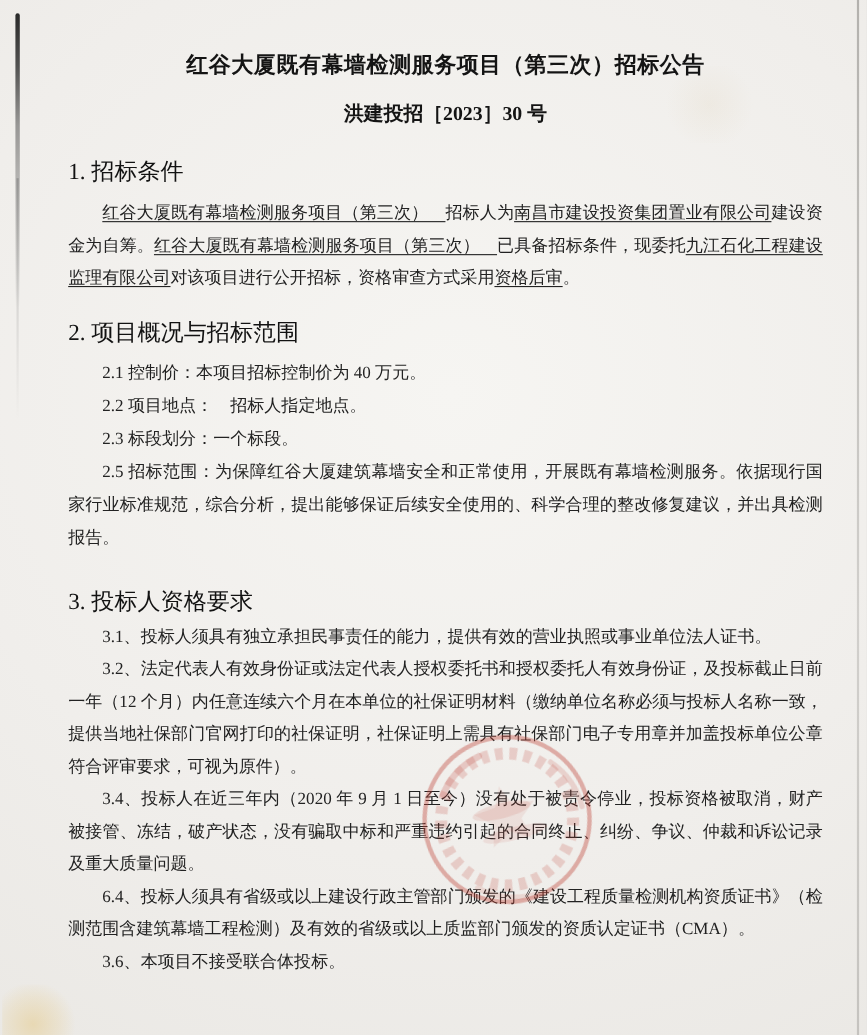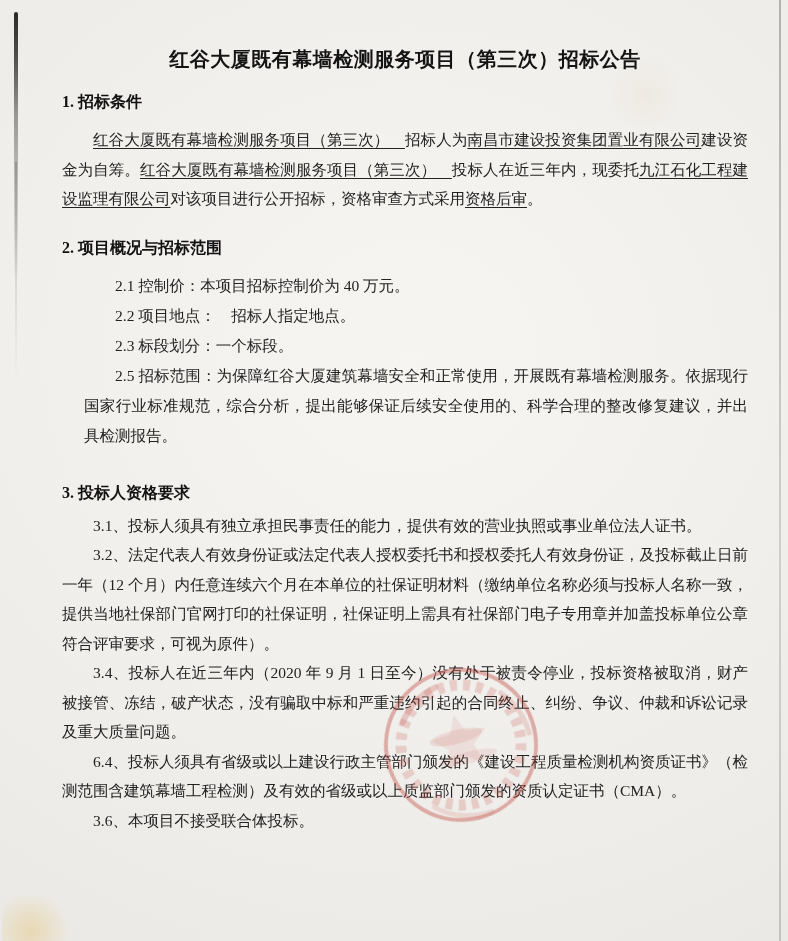--- a/index.html
+++ b/index.html
@@ -71,37 +71,37 @@
   }
   .docnum {
     text-align: center;
     font-weight: bold;
     font-size: 18px;
     line-height: 26px;
     margin: 0 0 28px 0;
     color: #141414;
   }
   .sec-heading {
-    font-weight: bold;
-    font-size: 16px;
+    font-weight: normal;
+    font-size: 21px;
     line-height: 24px;
     margin: 0 0 11px 0;
     color: #121212;
   }
   .sec-heading.mt2 { margin-top: 22px; }
   .sec-heading.mt3 { margin-top: 30px; margin-bottom: 6px; }
   p.body {
     font-size: 15.5px;
     line-height: 29.5px;
     text-align: justify;
     text-indent: 2em;
     margin: 0;
     color: #222;
   }
-  .sec2 p.body { line-height: 30px; margin-left: 22px; }
+  .sec2 p.body { line-height: 30px; }
   .u { text-decoration: underline; text-underline-offset: 3px; text-decoration-thickness: 1px; }
   
   .stamp {
     position: absolute;
     left: 380px; top: 664px;
     width: 162px; height: 162px;
     opacity: 0.8;
     filter: blur(0.6px);
     transform: rotate(-14deg);
     pointer-events: none;
@@ -113,23 +113,24 @@
 <div class="page">
 
   <div class="scan-line-left"></div>
   <div class="scan-line-right"></div>
   <div class="corner-smudge"></div>
   <div class="speckle1"></div>
 
   <div class="content">
 
     <div class="title">红谷大厦既有幕墙检测服务项目（第三次）招标公告</div>
+    <div class="docnum">洪建投招［2023］30 号</div>
 
     <div class="sec-heading">1. 招标条件</div>
-    <p class="body"><span class="u">红谷大厦既有幕墙检测服务项目（第三次）　</span><span>招标人为</span><span class="u">南昌市建设投资集团置业有限公司</span><span>建设资金为自筹。</span><span class="u">红谷大厦既有幕墙检测服务项目（第三次）　</span><span>投标人在近三年内，现委托</span><span class="u">九江石化工程建设监理有限公司</span><span>对该项目进行公开招标，资格审查方式采用</span><span class="u">资格后审</span><span>。</span></p>
+    <p class="body"><span class="u">红谷大厦既有幕墙检测服务项目（第三次）　</span><span>招标人为</span><span class="u">南昌市建设投资集团置业有限公司</span><span>建设资金为自筹。</span><span class="u">红谷大厦既有幕墙检测服务项目（第三次）　</span><span>已具备招标条件，现委托</span><span class="u">九江石化工程建设监理有限公司</span><span>对该项目进行公开招标，资格审查方式采用</span><span class="u">资格后审</span><span>。</span></p>
 
     <div class="sec-heading mt2">2. 项目概况与招标范围</div>
     <div class="sec2">
       <p class="body">2.1 控制价：本项目招标控制价为 40 万元。</p>
       <p class="body">2.2 项目地点：　招标人指定地点。</p>
       <p class="body">2.3 标段划分：一个标段。</p>
       <p class="body">2.5 招标范围：为保障红谷大厦建筑幕墙安全和正常使用，开展既有幕墙检测服务。依据现行国家行业标准规范，综合分析，提出能够保证后续安全使用的、科学合理的整改修复建议，并出具检测报告。</p>
     </div>
 
     <div class="sec-heading mt3">3. 投标人资格要求</div>

